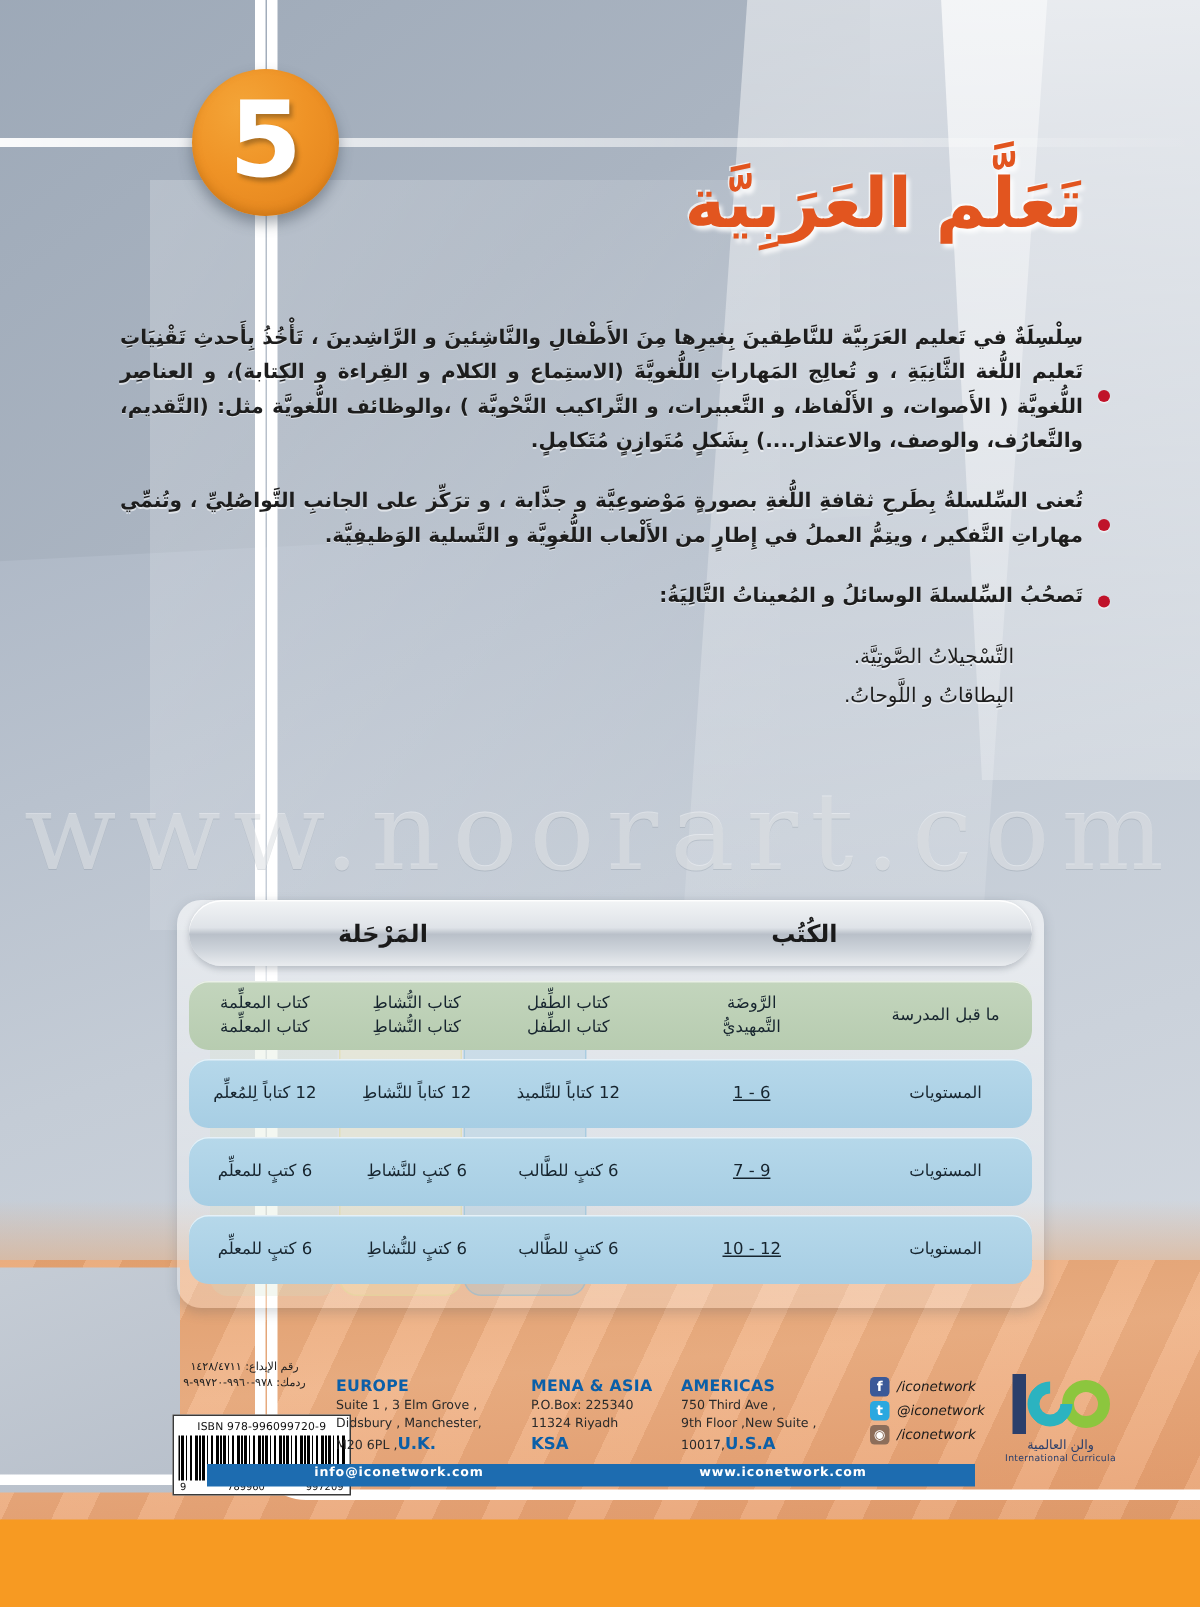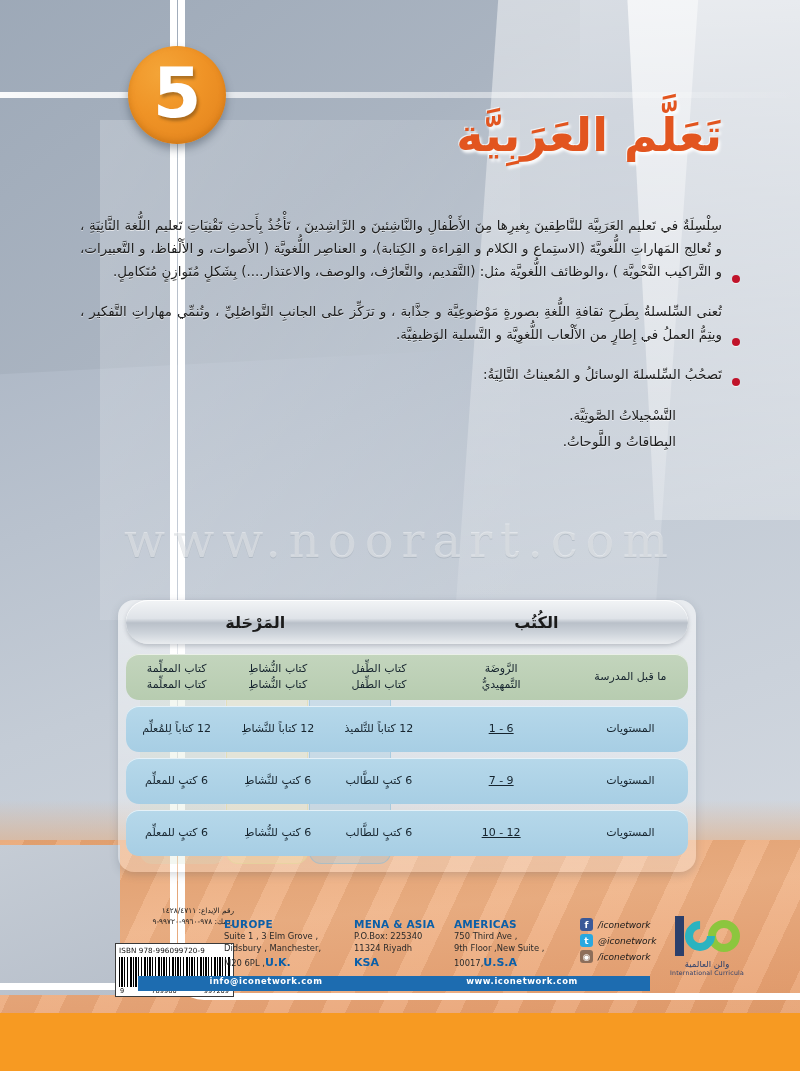--- a/index.html
+++ b/index.html
@@ -86,21 +86,21 @@
     border: 7px solid #ffffff;
     border-radius: 34px;
     pointer-events: none;
   }
 
   
   .watermark {
     position: absolute; left: 0; top: 512px; width: 800px;
     text-align: center;
     font-family: "DejaVu Serif", "Liberation Serif", serif;
-    font-size: 48px;
+    font-size: 72px;
     letter-spacing: 8px;
     color: rgba(255,255,255,.42);
     text-shadow: 0 1px 0 rgba(120,130,145,.25);
     pointer-events: none;
     white-space: nowrap;
   }
 
   
   .badge {
     position: absolute;
@@ -136,22 +136,23 @@
   .content {
     position: absolute;
     right: 60px; top: 214px;
     width: 660px;
     direction: rtl;
     text-align: right;
   }
   .bullet-row {
     display: flex;
     flex-direction: row;
-    align-items: flex-end;
+    align-items: center;
     margin-bottom: 17px;
+    font-weight: bold;
   }
   .dot {
     flex: 0 0 auto;
     width: 8px; height: 8px;
     border-radius: 50%;
     background: #c0132a;
     margin-top: 7px;
     margin-left: 10px;
     box-shadow: 0 1px 1px rgba(255,255,255,.7);
   }
@@ -257,20 +258,21 @@
   .footer {
     position: absolute;
     left: 92px; top: 906px;
     width: 620px;
     height: 86px;
   }
   .isbn-box {
     position: absolute;
     left: 0; top: 0;
     width: 142px;
+    text-align: center;
     direction: rtl;
   }
   .isbn-line {
     font-family: "DejaVu Sans", sans-serif;
     font-size: 7.4px;
     color: #202020;
     line-height: 1.45;
     white-space: nowrap;
   }
   .barcode-card {

